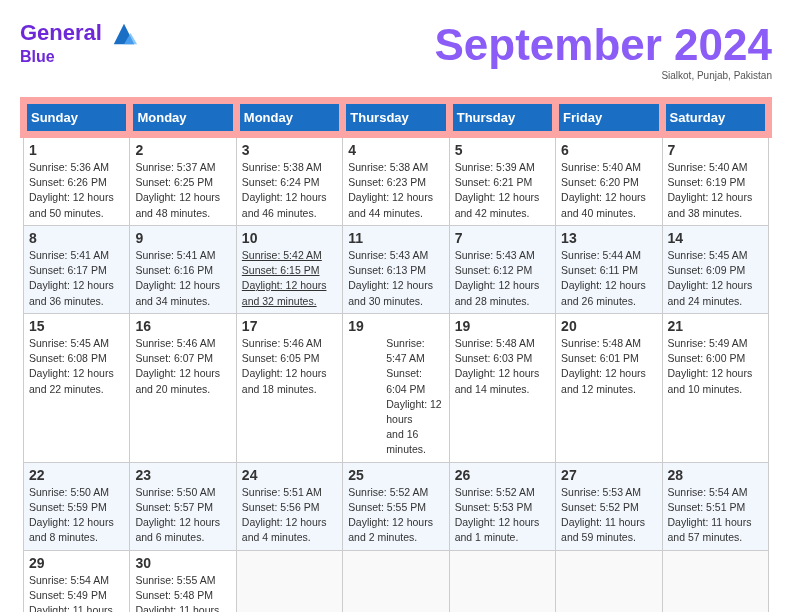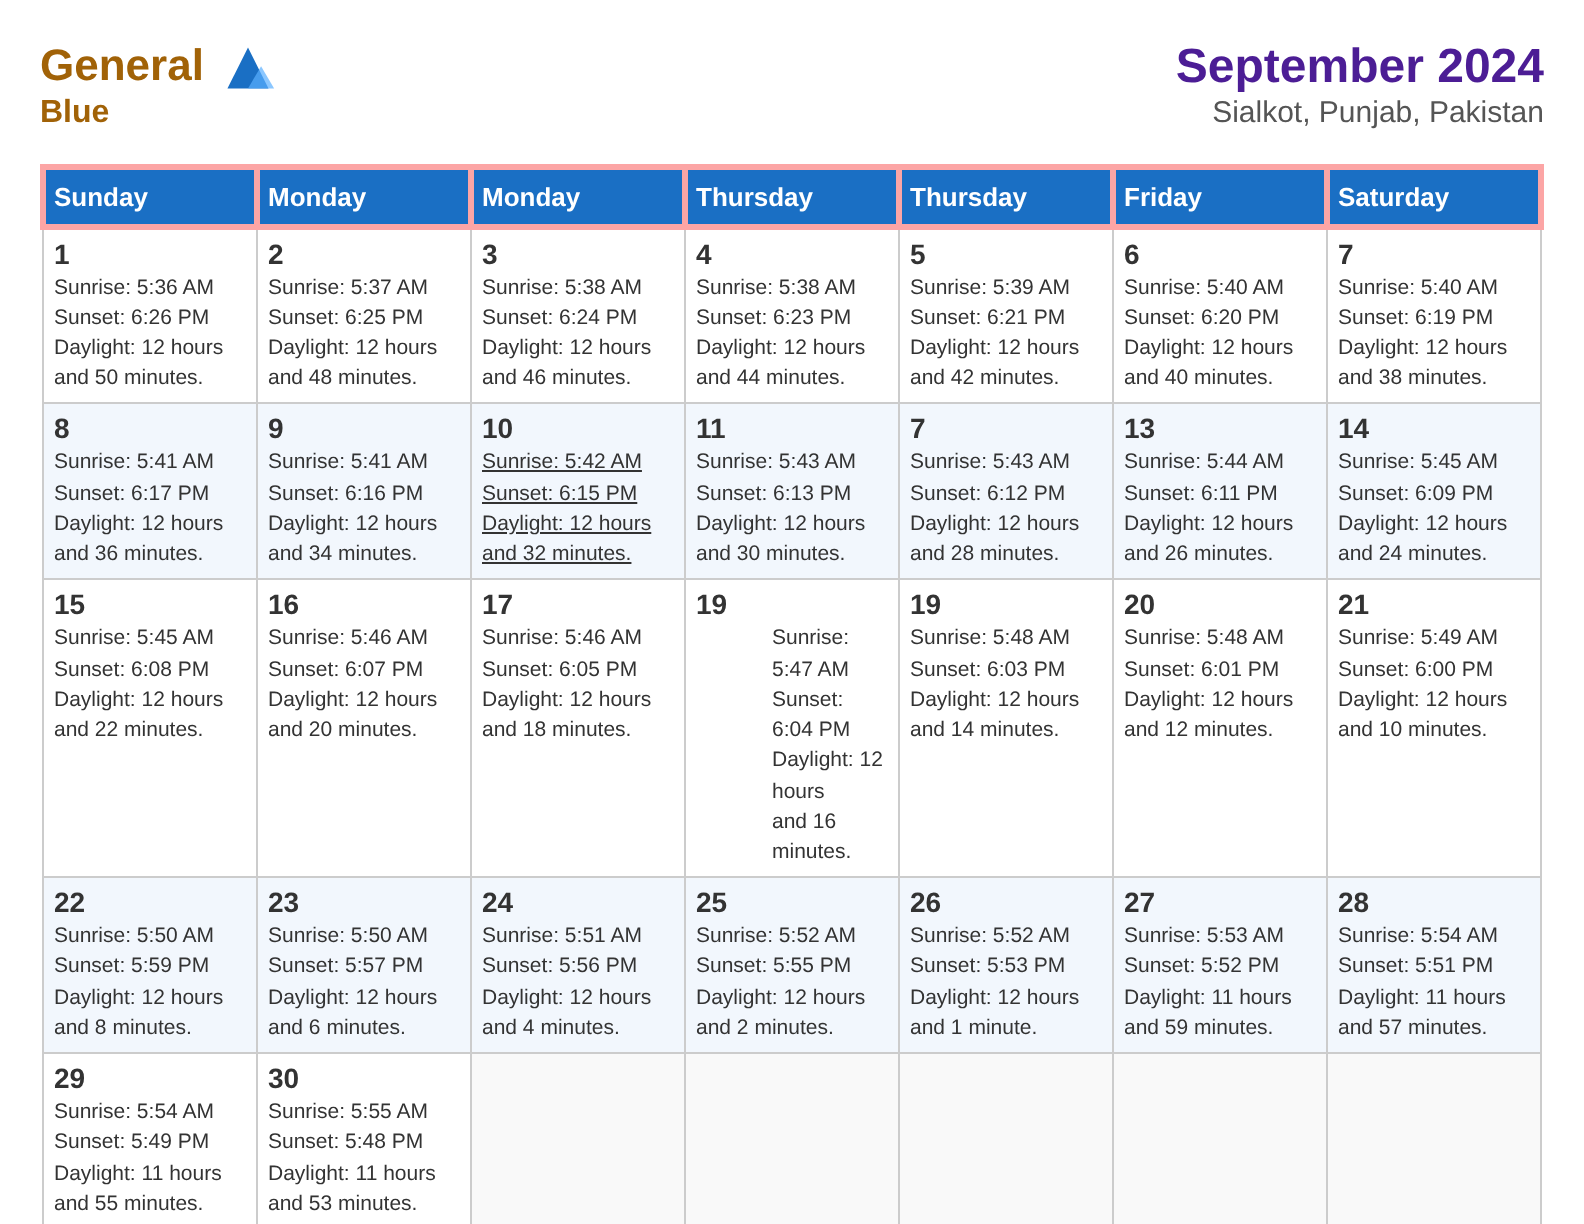--- a/index.html
+++ b/index.html
@@ -20,52 +20,52 @@
       display: flex;
       align-items: center;
     }
     .logo-text {
       font-size: 22px;
       font-weight: bold;
       color: #333;
       line-height: 1.1;
     }
     .logo-text span {
-      color: #a16207;
+      color: #6d28d9;
     }
     .logo-icon {
       width: 28px;
       height: 28px;
       margin-left: 2px;
     }
     .title-block {
       text-align: right;
     }
     .month-title {
-      font-size: 24px;
+      font-size: 44px;
       font-weight: bold;
-      color: #4c1d95;
+      color: #8b5cf6;
     }
     .location {
-      font-size: 15px;
+      font-size: 10px;
       color: #555;
     }
     table {
       width: 100%;
       border-collapse: collapse;
       table-layout: fixed;
     }
     thead th {
       background-color: #1a6fc4;
       color: #fff;
       font-size: 13px;
       font-weight: bold;
       padding: 6px 4px;
       text-align: left;
-      border: 3px solid #fca5a5;
+      border: 7px solid #fca5a5;
     }
     tbody td {
       vertical-align: top;
       border: 1px solid #ccc;
       padding: 4px 5px;
       font-size: 10.5px;
       color: #333;
       height: 88px;
       background: #fff;
     }

